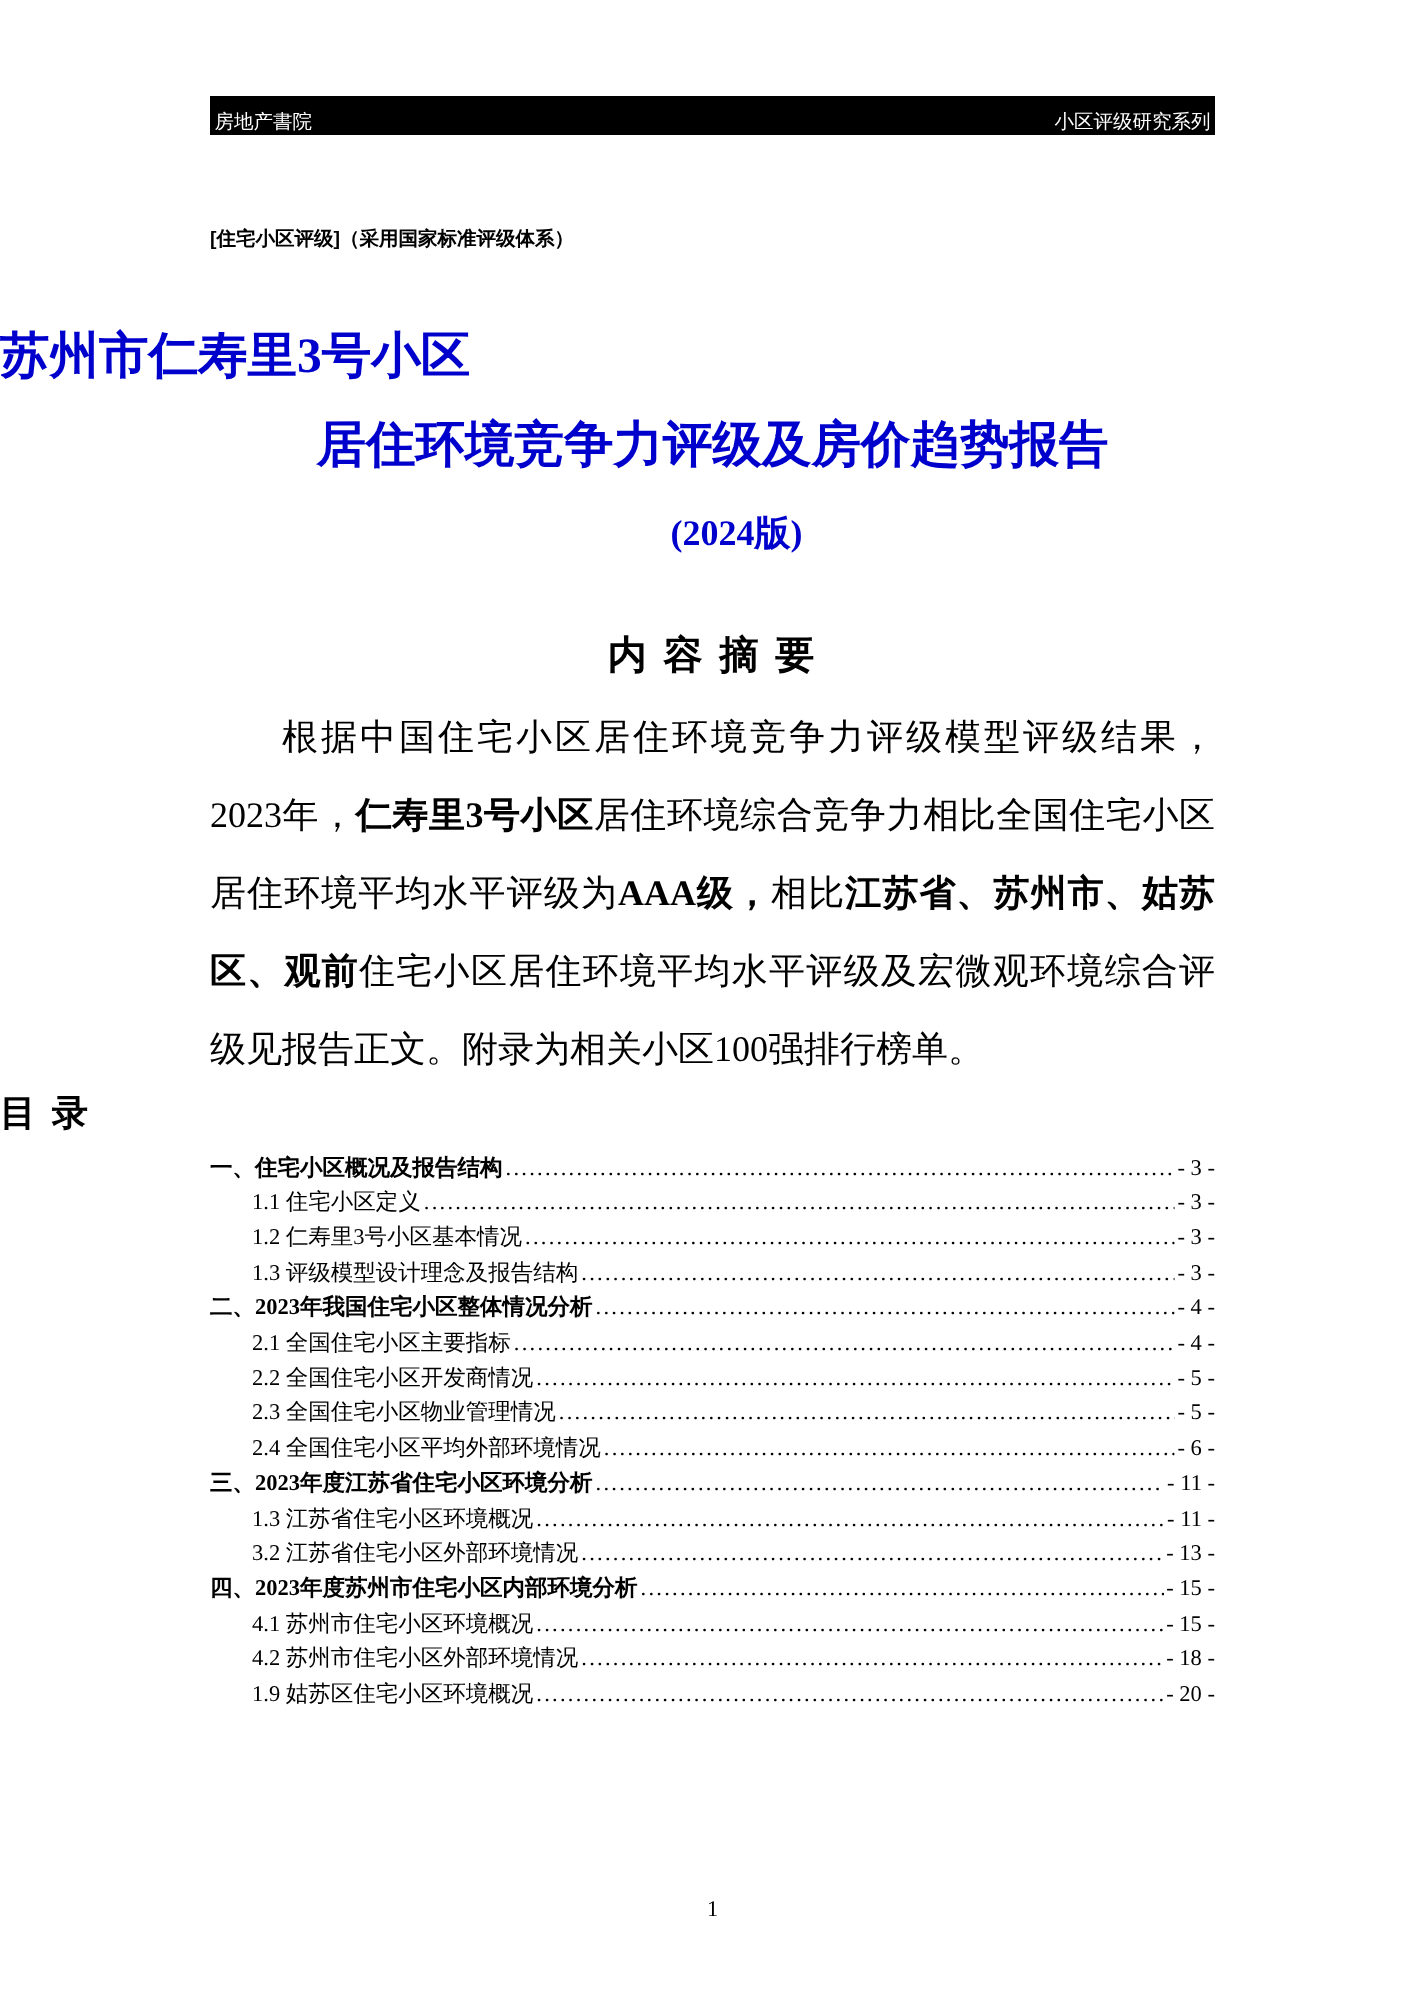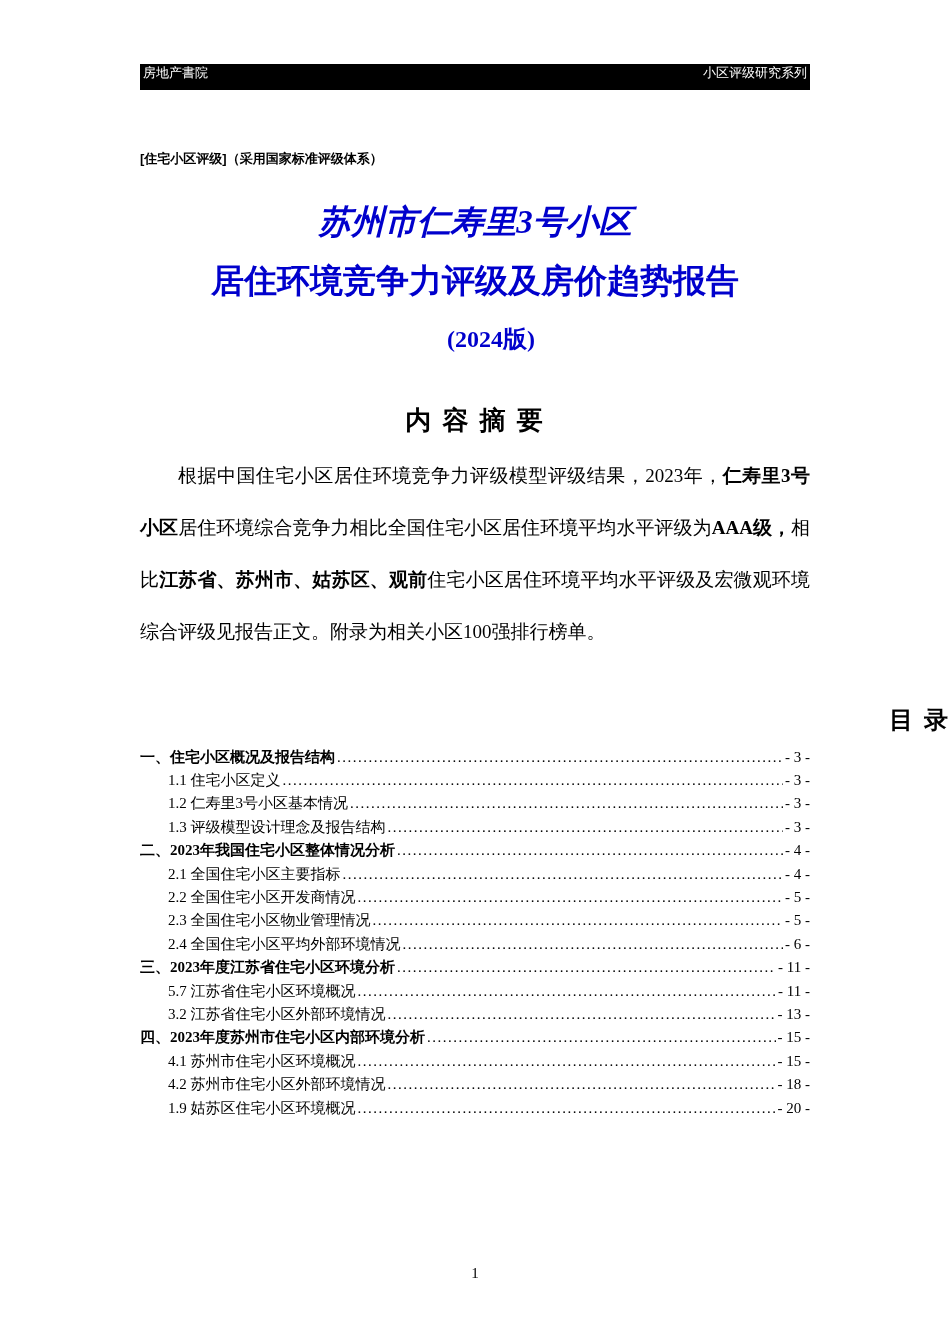--- a/index.html
+++ b/index.html
@@ -16,39 +16,38 @@
     color:#000;
     overflow:hidden;
   }
   .doc-header{
     margin:64px 140px 0 140px;
     height:26px;
     background:var(--bar-bg);
     color:var(--bar-text);
     display:flex;
     justify-content:space-between;
-    align-items:flex-start;
+    align-items:flex-end;
     padding:0 3px;
     font-family:"Liberation Sans","DejaVu Sans",sans-serif;
     font-size:13px;
   }
   .rating-line{
     margin:60px 140px 0 140px;
     font-family:"Liberation Sans","DejaVu Sans",sans-serif;
     font-weight:bold;
     font-size:13px;
   }
   .title-line1{
-    margin-top:34px;
-    text-align:center;
+    margin-top:50px;
+    text-align:left;
     color:var(--title-blue);
     font-weight:bold;
     font-size:33px;
     line-height:1.25;
-    font-style:italic;
   }
   .title-line2{
     margin-top:18px;
     text-align:center;
     color:var(--title-blue);
     font-weight:bold;
     font-size:33px;
     line-height:1.25;
   }
   .edition{
@@ -62,29 +61,28 @@
   .summary-heading{
     margin-top:48px;
     text-align:center;
     font-family:"Liberation Sans","DejaVu Sans",sans-serif;
     font-weight:bold;
     font-size:26px;
     letter-spacing:2px;
   }
   .summary-text{
     margin:12px 140px 0 140px;
-    font-size:19px;
+    font-size:24px;
     line-height:52px;
     text-align:justify;
     text-indent:2em;
   }
   .summary-text .bold{font-weight:bold;}
   .toc-heading{
-    margin-top:46px;
-    text-align:right;
+    text-align:left;
     font-family:"Liberation Sans","DejaVu Sans",sans-serif;
     font-weight:bold;
     font-size:24px;
     letter-spacing:2px;
   }
   .toc{
     margin:10px 140px 0 140px;
     font-size:15px;
   }
   .toc-row{
@@ -182,21 +180,21 @@
         <span class="toc-label">2.4 全国住宅小区平均外部环境情况</span>
         <span class="toc-dots"></span>
         <span class="toc-page">- 6 -</span>
       </div>
       <div class="toc-row level-1">
         <span class="toc-label">三、2023年度江苏省住宅小区环境分析</span>
         <span class="toc-dots"></span>
         <span class="toc-page">- 11 -</span>
       </div>
       <div class="toc-row level-2">
-        <span class="toc-label">5.7 江苏省住宅小区环境概况</span>
+        <span class="toc-label">1.3 江苏省住宅小区环境概况</span>
         <span class="toc-dots"></span>
         <span class="toc-page">- 11 -</span>
       </div>
       <div class="toc-row level-2">
         <span class="toc-label">3.2 江苏省住宅小区外部环境情况</span>
         <span class="toc-dots"></span>
         <span class="toc-page">- 13 -</span>
       </div>
       <div class="toc-row level-1">
         <span class="toc-label">四、2023年度苏州市住宅小区内部环境分析</span>

